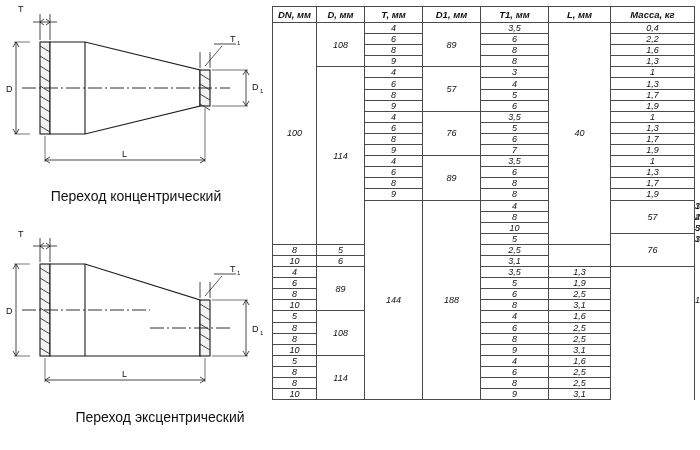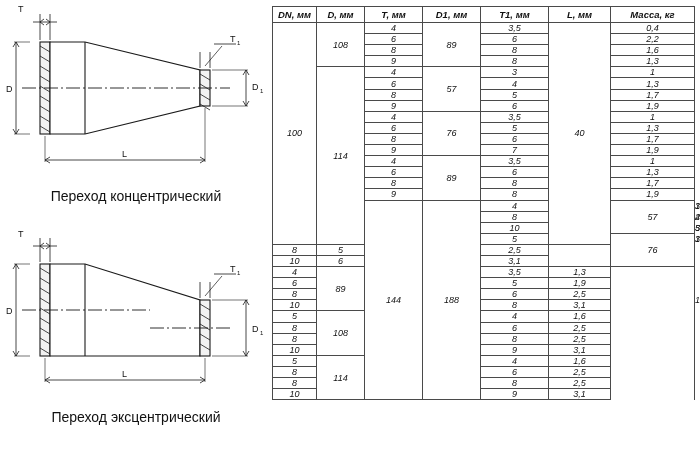--- a/index.html
+++ b/index.html
@@ -38,21 +38,21 @@
 
   .fig-caption {
     position: absolute;
     width: 272px;
     text-align: center;
     font-size: 14px;
     color: #111;
     font-family: "Liberation Sans", sans-serif;
   }
   .fig.top .fig-caption { top: 188px; }
-  .fig.bottom .fig-caption { top: 181px; }
+  .fig.bottom .fig-caption { top: 181px; padding-left: 24px; }
 
   .svg-holder { position: absolute; left: 0; top: 0; }
 
   
   .table-wrap {
     position: absolute;
     left: 272px;
     top: 6px;
     width: 424px;
     font-style: italic;

